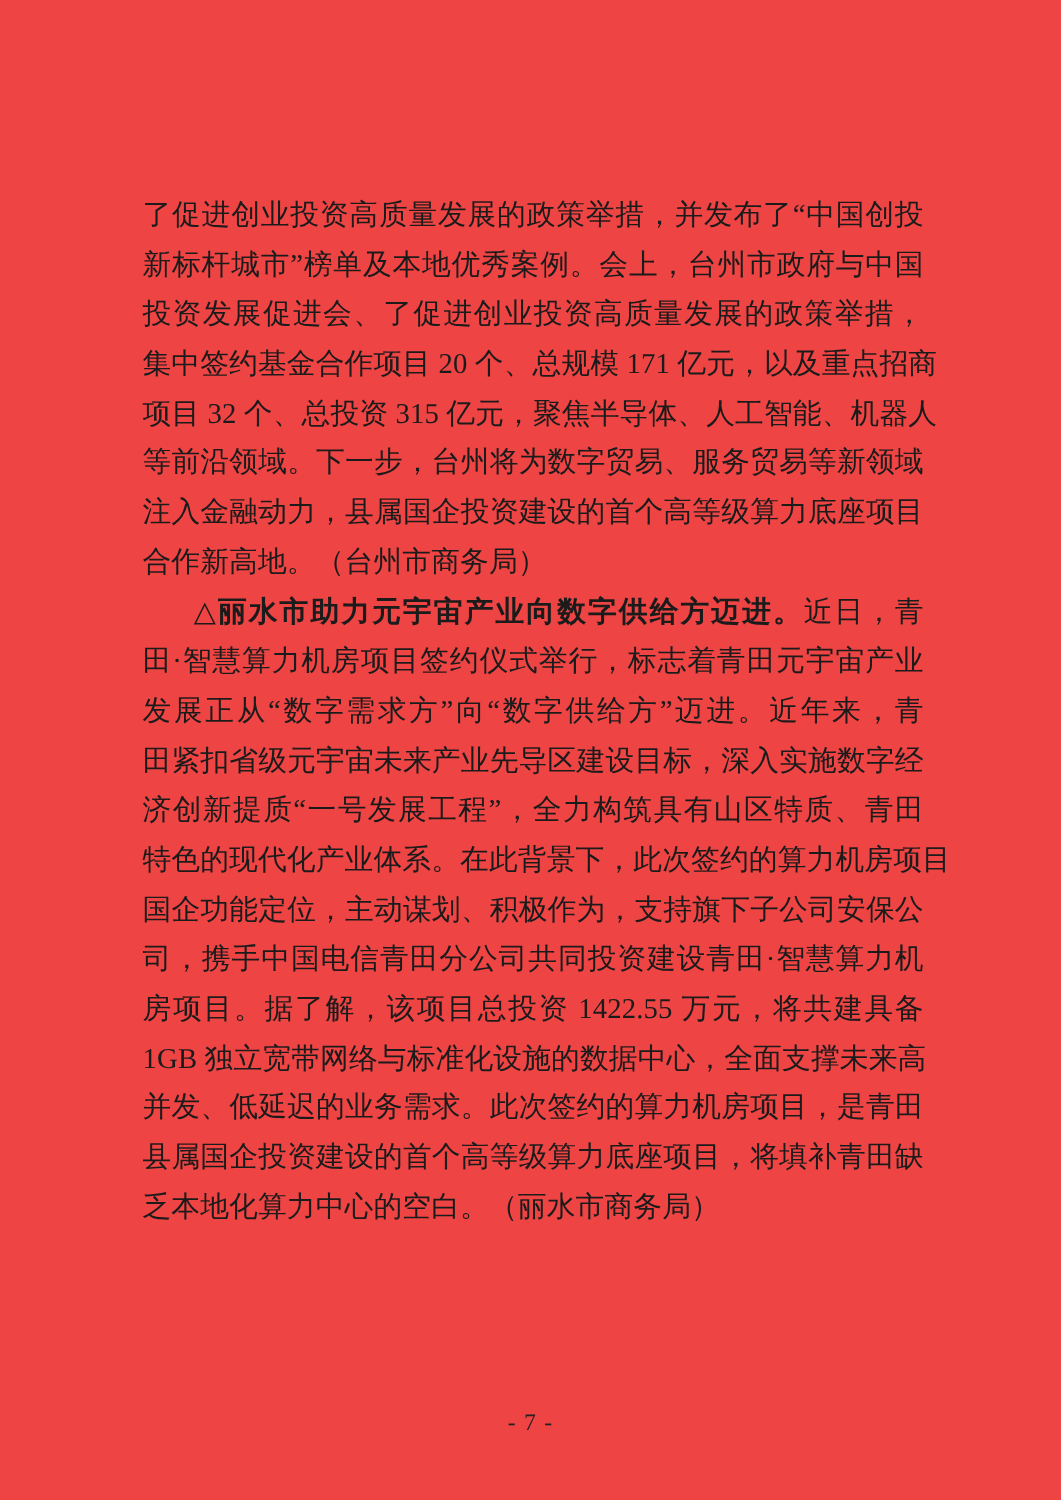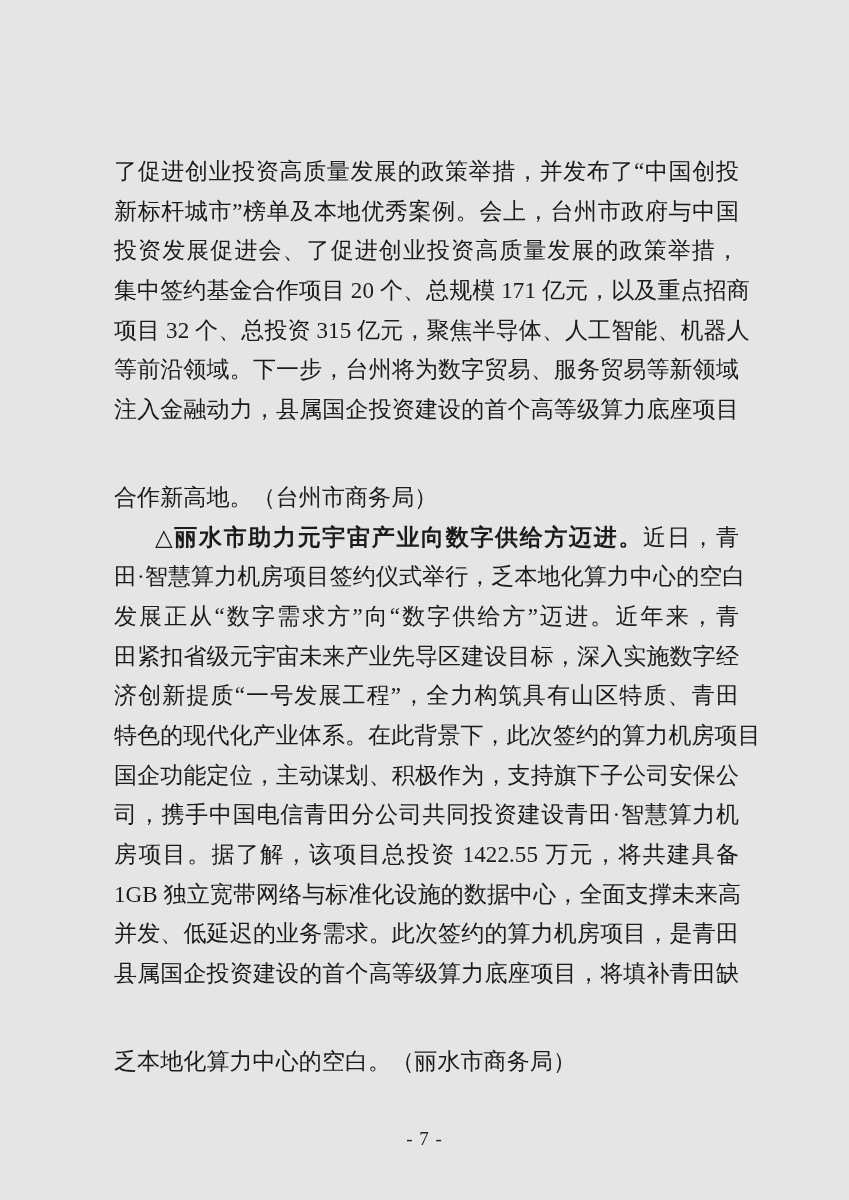--- a/index.html
+++ b/index.html
@@ -4,21 +4,21 @@
 <style>
   html, body {
     margin: 0;
     padding: 0;
     background: #ffffff;
   }
   .page {
     position: relative;
     width: 849px;
     height: 1200px;
-    background: #e5e5e5;
+    background: #ef4444;
     font-family: "Liberation Serif", "DejaVu Serif", serif;
     color: #1b1b1b;
     overflow: hidden;
   }
   .text-block {
     position: absolute;
     left: 114px;
     top: 152px;
     width: 625px;
   }
@@ -27,21 +27,20 @@
     line-height: 39.7px;
     font-size: 23px;
     white-space: nowrap;
     text-align: justify;
     text-align-last: justify;
     letter-spacing: 0.1px;
   }
   .line.para-last {
     text-align: right;
     text-align-last: left;
-    margin-top: 48px;
   }
   .line.indent-first {
     padding-left: 41px;
   }
   .headline-bold {
     font-weight: bold;
     letter-spacing: 0.5px;
   }
   .footer {
     position: absolute;
@@ -69,21 +68,21 @@
       <div class="line">项目 32 个、总投资 315 亿元，聚焦半导体、人工智能、机器人</div>
       <div class="line">等前沿领域。下一步，台州将为数字贸易、服务贸易等新领域</div>
       <div class="line">注入金融动力，县属国企投资建设的首个高等级算力底座项目</div>
       <div class="line para-last">合作新高地。（台州市商务局）</div>
     </div>
 
     <div>
       <div class="line indent-first">
         <span class="headline-bold">△丽水市助力元宇宙产业向数字供给方迈进。</span><span>近日，青</span>
       </div>
-      <div class="line">田·智慧算力机房项目签约仪式举行，乏本地化算力中心的空白</div>
+      <div class="line">田·智慧算力机房项目签约仪式举行，标志着青田元宇宙产业</div>
       <div class="line">发展正从“数字需求方”向“数字供给方”迈进。近年来，青</div>
       <div class="line">田紧扣省级元宇宙未来产业先导区建设目标，深入实施数字经</div>
       <div class="line">济创新提质“一号发展工程”，全力构筑具有山区特质、青田</div>
       <div class="line">特色的现代化产业体系。在此背景下，此次签约的算力机房项目</div>
       <div class="line">国企功能定位，主动谋划、积极作为，支持旗下子公司安保公</div>
       <div class="line">司，携手中国电信青田分公司共同投资建设青田·智慧算力机</div>
       <div class="line">房项目。据了解，该项目总投资 1422.55 万元，将共建具备</div>
       <div class="line">1GB 独立宽带网络与标准化设施的数据中心，全面支撑未来高</div>
       <div class="line">并发、低延迟的业务需求。此次签约的算力机房项目，是青田</div>
       <div class="line">县属国企投资建设的首个高等级算力底座项目，将填补青田缺</div>

